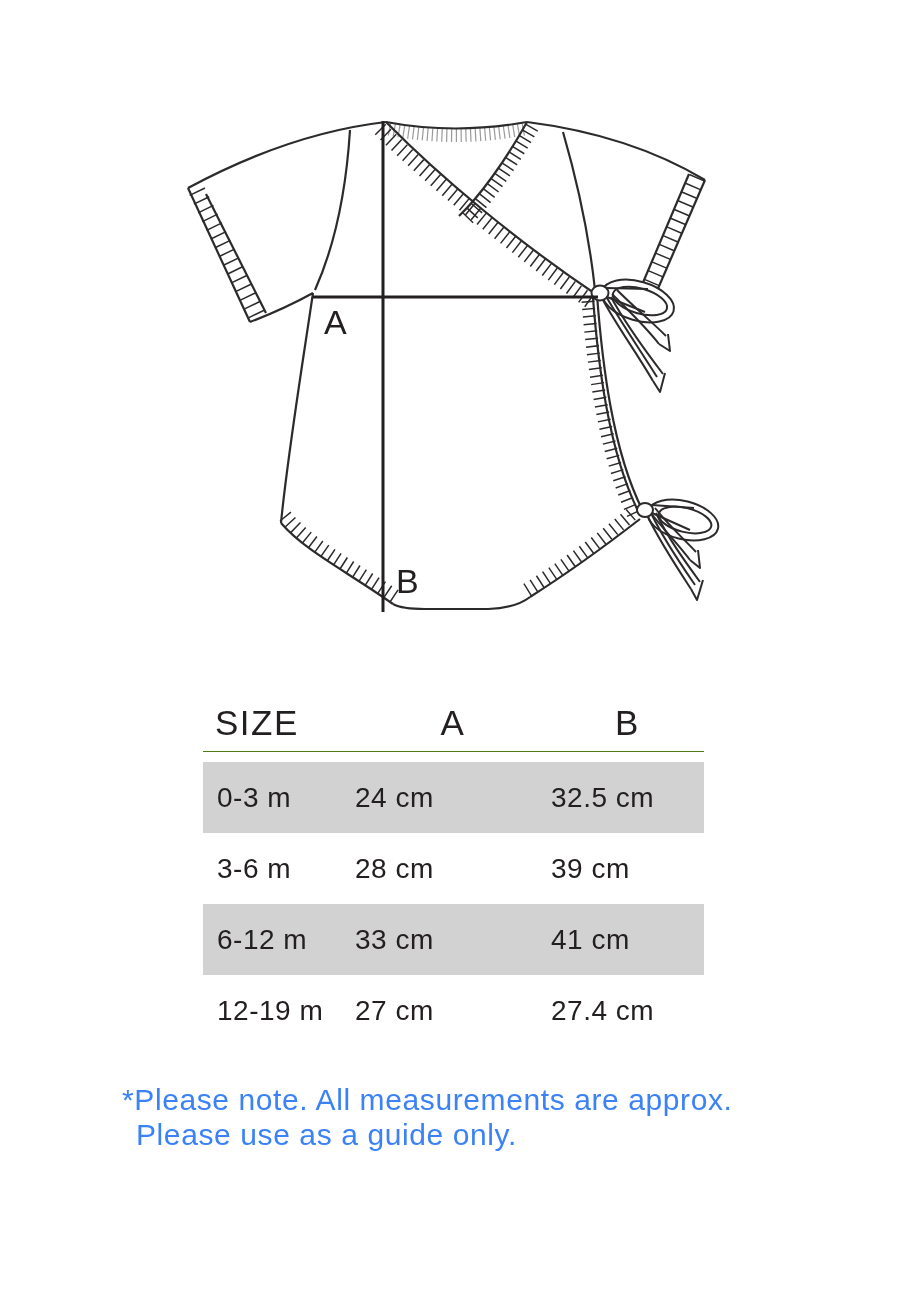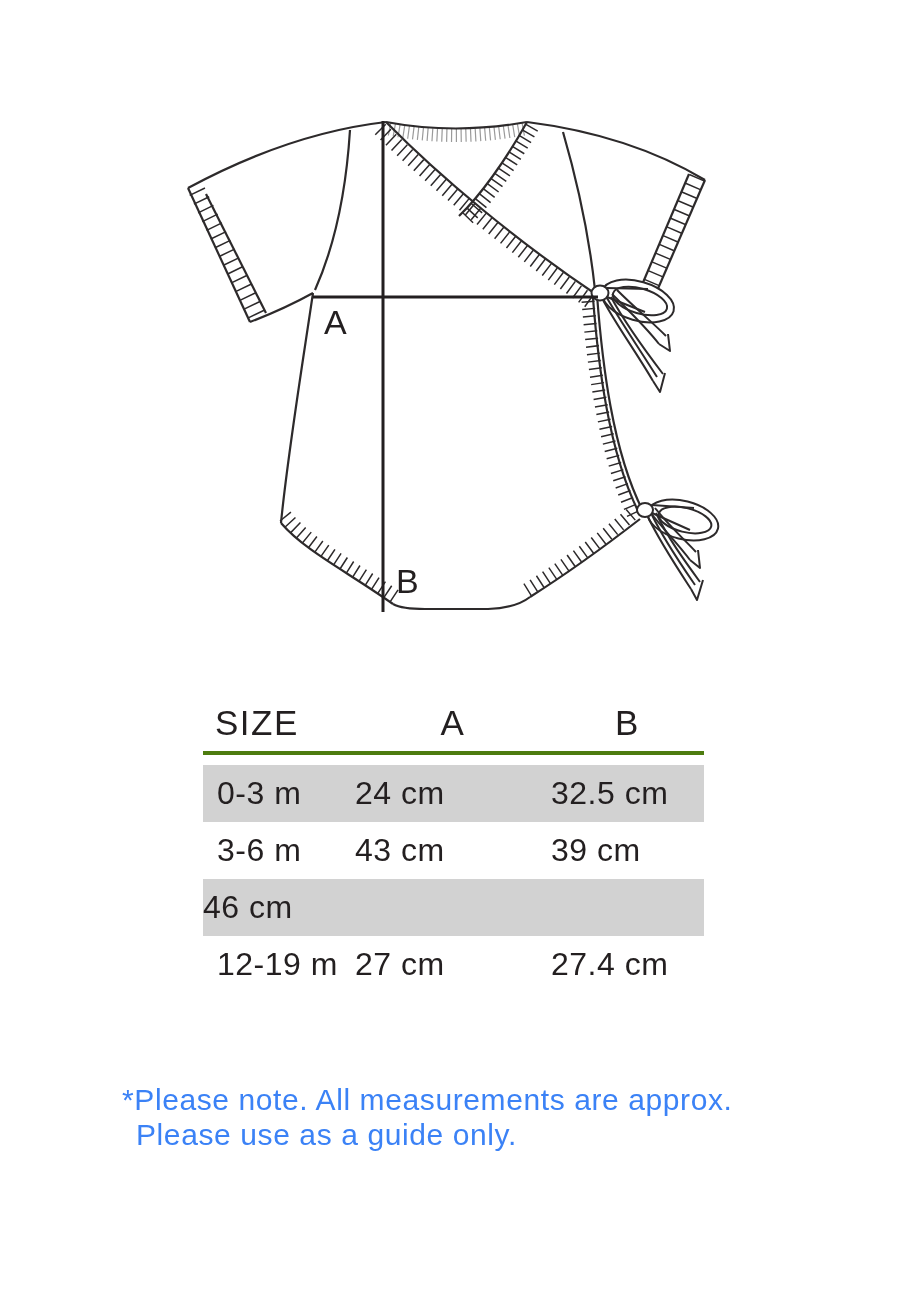--- a/index.html
+++ b/index.html
@@ -14,31 +14,31 @@
   .garment-svg{position:absolute;left:0;top:0;}
 
   
   .size-table{
     position:absolute;left:203px;top:697px;width:501px;
   }
   .size-table .thead{
     display:grid;grid-template-columns:152px 196px 153px;
     align-items:end;
     height:46px;
-    border-bottom:4px solid #4d7c0f;
+    border-bottom:1px solid #4d7c0f;
     font-size:35px;letter-spacing:1.5px;
     padding-bottom:8px;
   }
   .size-table .thead .h-size{padding-left:12px;text-align:left;}
   .size-table .thead .h-a,.size-table .thead .h-b{text-align:center;}
   .size-table .tbody{margin-top:10px;}
   .size-table .trow{
     display:grid;grid-template-columns:152px 196px 153px;
-    height:57px;align-items:center;
-    font-size:32px;letter-spacing:0.5px;
+    height:71px;align-items:center;
+    font-size:28px;letter-spacing:0.5px;
   }
   .size-table .trow.shaded{background:#d2d2d2;}
   .size-table .trow .c-size{padding-left:14px;text-align:left;}
   .size-table .trow .c-a,.size-table .trow .c-b{text-align:left;}
 
   
   .note{
     position:absolute;left:122px;top:1082px;
     font-size:30px;line-height:35px;letter-spacing:0.6px;
     color:#3b82f6;
@@ -142,25 +142,27 @@
       <div class="h-b">B</div>
     </div>
     <div class="tbody">
         <div class="trow shaded">
       <div class="c-size">0-3 m</div>
       <div class="c-a">24 cm</div>
       <div class="c-b">32.5 cm</div>
     </div>
         <div class="trow">
       <div class="c-size">3-6 m</div>
-      <div class="c-a">43 cm</div>
+      <div class="c-a">28 cm</div>
       <div class="c-b">39 cm</div>
     </div>
         <div class="trow shaded">
-      <div class="c-a">46 cm</div>
+      <div class="c-size">6-12 m</div>
+      <div class="c-a">33 cm</div>
+      <div class="c-b">41 cm</div>
     </div>
         <div class="trow">
       <div class="c-size">12-19 m</div>
       <div class="c-a">27 cm</div>
       <div class="c-b">27.4 cm</div>
     </div>
       </div>
   </div>
 
   <div class="note">

